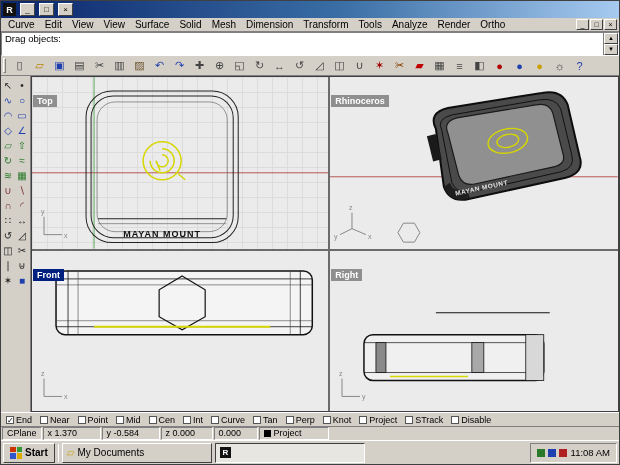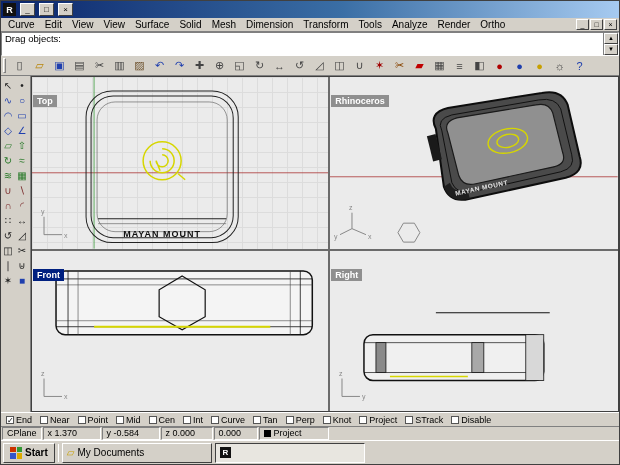--- a/index.html
+++ b/index.html
@@ -355,15 +355,23 @@
     <span class="tb-sep"></span>
     <span id="task-buttons" style="display:flex;gap:3px">
         <div class="task-btn">
           <span class="task-icon folder">▱</span>
           <span>My Documents</span>
         </div>
         <div class="task-btn active">
           <span class="task-icon rhino">R</span>
         </div>
       </span>
+    <span class="tray">
+      <span id="tray-icons" style="display:flex;gap:3px">
+          <span class="tray-dot" style="background: rgb(42, 122, 42);"></span>
+          <span class="tray-dot" style="background: rgb(31, 63, 174);"></span>
+          <span class="tray-dot" style="background: rgb(176, 32, 32);"></span>
+        </span>
+      <span class="tray-time">11:08 AM</span>
+    </span>
   </div>
 
 </div>
 
 </body></html>

